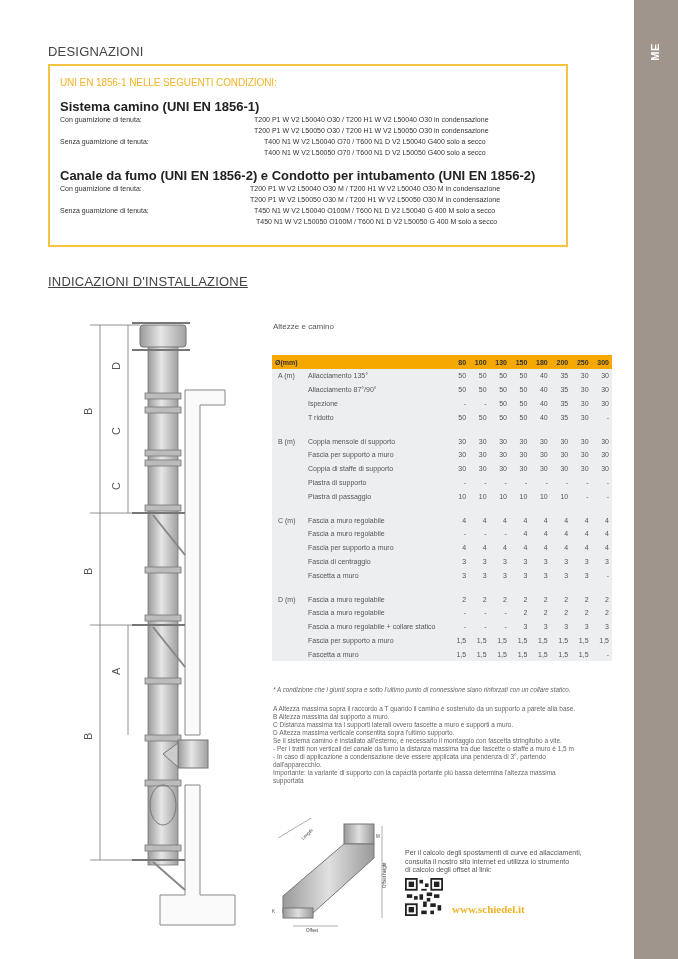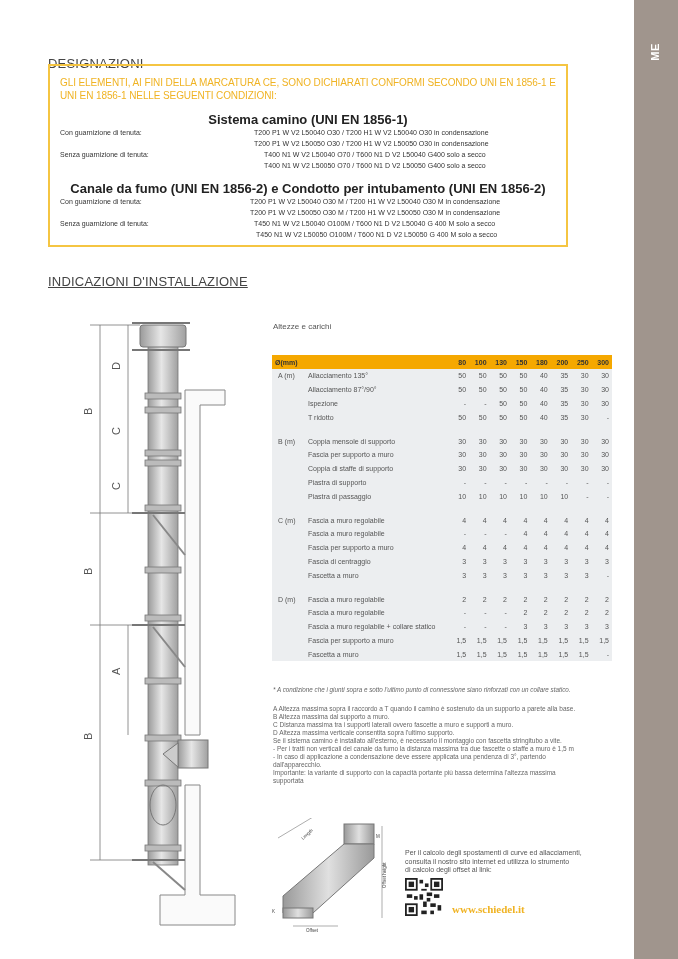--- a/index.html
+++ b/index.html
@@ -2,21 +2,21 @@
 <html><head>
 <meta charset="utf-8">
 <style>
   html,body{margin:0;padding:0;}
   body{width:678px;height:959px;position:relative;background:#fff;font-family:"Liberation Sans",sans-serif;color:#333;overflow:hidden;}
   .sidetab{position:absolute;left:634px;top:0;width:44px;height:959px;background:#a0958d;}
   .sidetab span{position:absolute;left:12px;top:46px;color:#fff;font-size:11px;font-weight:bold;transform:rotate(-90deg);letter-spacing:0.5px;}
   .h1{position:absolute;left:48px;font-size:13px;color:#444;letter-spacing:0.2px;}
   .box{position:absolute;left:48px;top:64px;width:520px;height:183px;border:2px solid #f5c542;box-sizing:border-box;padding:10px 10px 0 10px;}
   .box .intro{color:#f0b323;font-size:10px;line-height:13px;letter-spacing:-0.1px;}
-  .box h3{margin:10px 0 0 0;font-size:13px;font-weight:bold;color:#222;text-align:center;}
+  .box h3{margin:10px 0 0 0;font-size:13px;font-weight:bold;color:#222;}
   .drow{display:flex;font-size:7px;line-height:11px;color:#333;}
   .drow .lbl{width:190px;flex:none;}
   .drow .val{flex:1;text-align:left;}
   .table-title{position:absolute;left:273px;top:322px;font-size:8px;color:#555;}
   table.tbl{position:absolute;left:272px;top:355px;width:340px;border-collapse:collapse;font-size:7px;color:#555;background:#eceef0;}
   table.tbl th{background:#f5a800;color:#333;font-weight:bold;text-align:right;padding:2px 3px;height:10px;}
   table.tbl th:first-child{text-align:left;}
   table.tbl td{padding:0 3px;height:13.8px;text-align:right;}
   table.tbl td.g{text-align:left;width:24px;padding-left:6px;}
   table.tbl td.n{text-align:left;width:140px;}
@@ -31,25 +31,24 @@
   .diagram{position:absolute;left:60px;top:315px;}
   .elbow{position:absolute;left:258px;top:818px;}
 </style>
 </head>
 <body>
 
 <div class="sidetab">
     <span>ME</span>
   </div>
 
-<div class="h1" style="top:44px;margin-top:12px;">DESIGNAZIONI</div>
+<div class="h1" style="top:44px;">DESIGNAZIONI</div>
 
 <div class="box">
   <div class="intro">
-    <div>GLI ELEMENTI, AI FINI DELLA MARCATURA CE, SONO DICHIARATI CONFORMI SECONDO UNI EN 1856-1 E</div>
     <div>UNI EN 1856-1 NELLE SEGUENTI CONDIZIONI:</div>
   </div>
   <h3>Sistema camino (UNI EN 1856-1)</h3>
   <div class="drow">
       <span class="lbl">Con guarnizione di tenuta:</span>
       <span class="val" style="padding-left:4px">T200 P1 W V2 L50040 O30 / T200 H1 W V2 L50040 O30 in condensazione</span>
     </div>
   <div class="drow">
       <span class="lbl"></span>
       <span class="val" style="padding-left:4px">T200 P1 W V2 L50050 O30 / T200 H1 W V2 L50050 O30 in condensazione</span>
@@ -140,21 +139,21 @@
     <text x="60" y="55" transform="rotate(-90 60 55)">D</text>
     <text x="32" y="100" transform="rotate(-90 32 100)">B</text>
     <text x="60" y="120" transform="rotate(-90 60 120)">C</text>
     <text x="60" y="175" transform="rotate(-90 60 175)">C</text>
     <text x="32" y="260" transform="rotate(-90 32 260)">B</text>
     <text x="60" y="360" transform="rotate(-90 60 360)">A</text>
     <text x="32" y="425" transform="rotate(-90 32 425)">B</text>
   </g>
 </svg>
 
-<div class="table-title">Altezze e carichi</div>
+<div class="table-title">Altezze e camino</div>
 
 <table class="tbl" id="tbl">
   <thead>
     <tr>
       <th colspan="2">Ø(mm)</th>
       <th>80</th>
       <th>100</th>
       <th>130</th>
       <th>150</th>
       <th>180</th>

